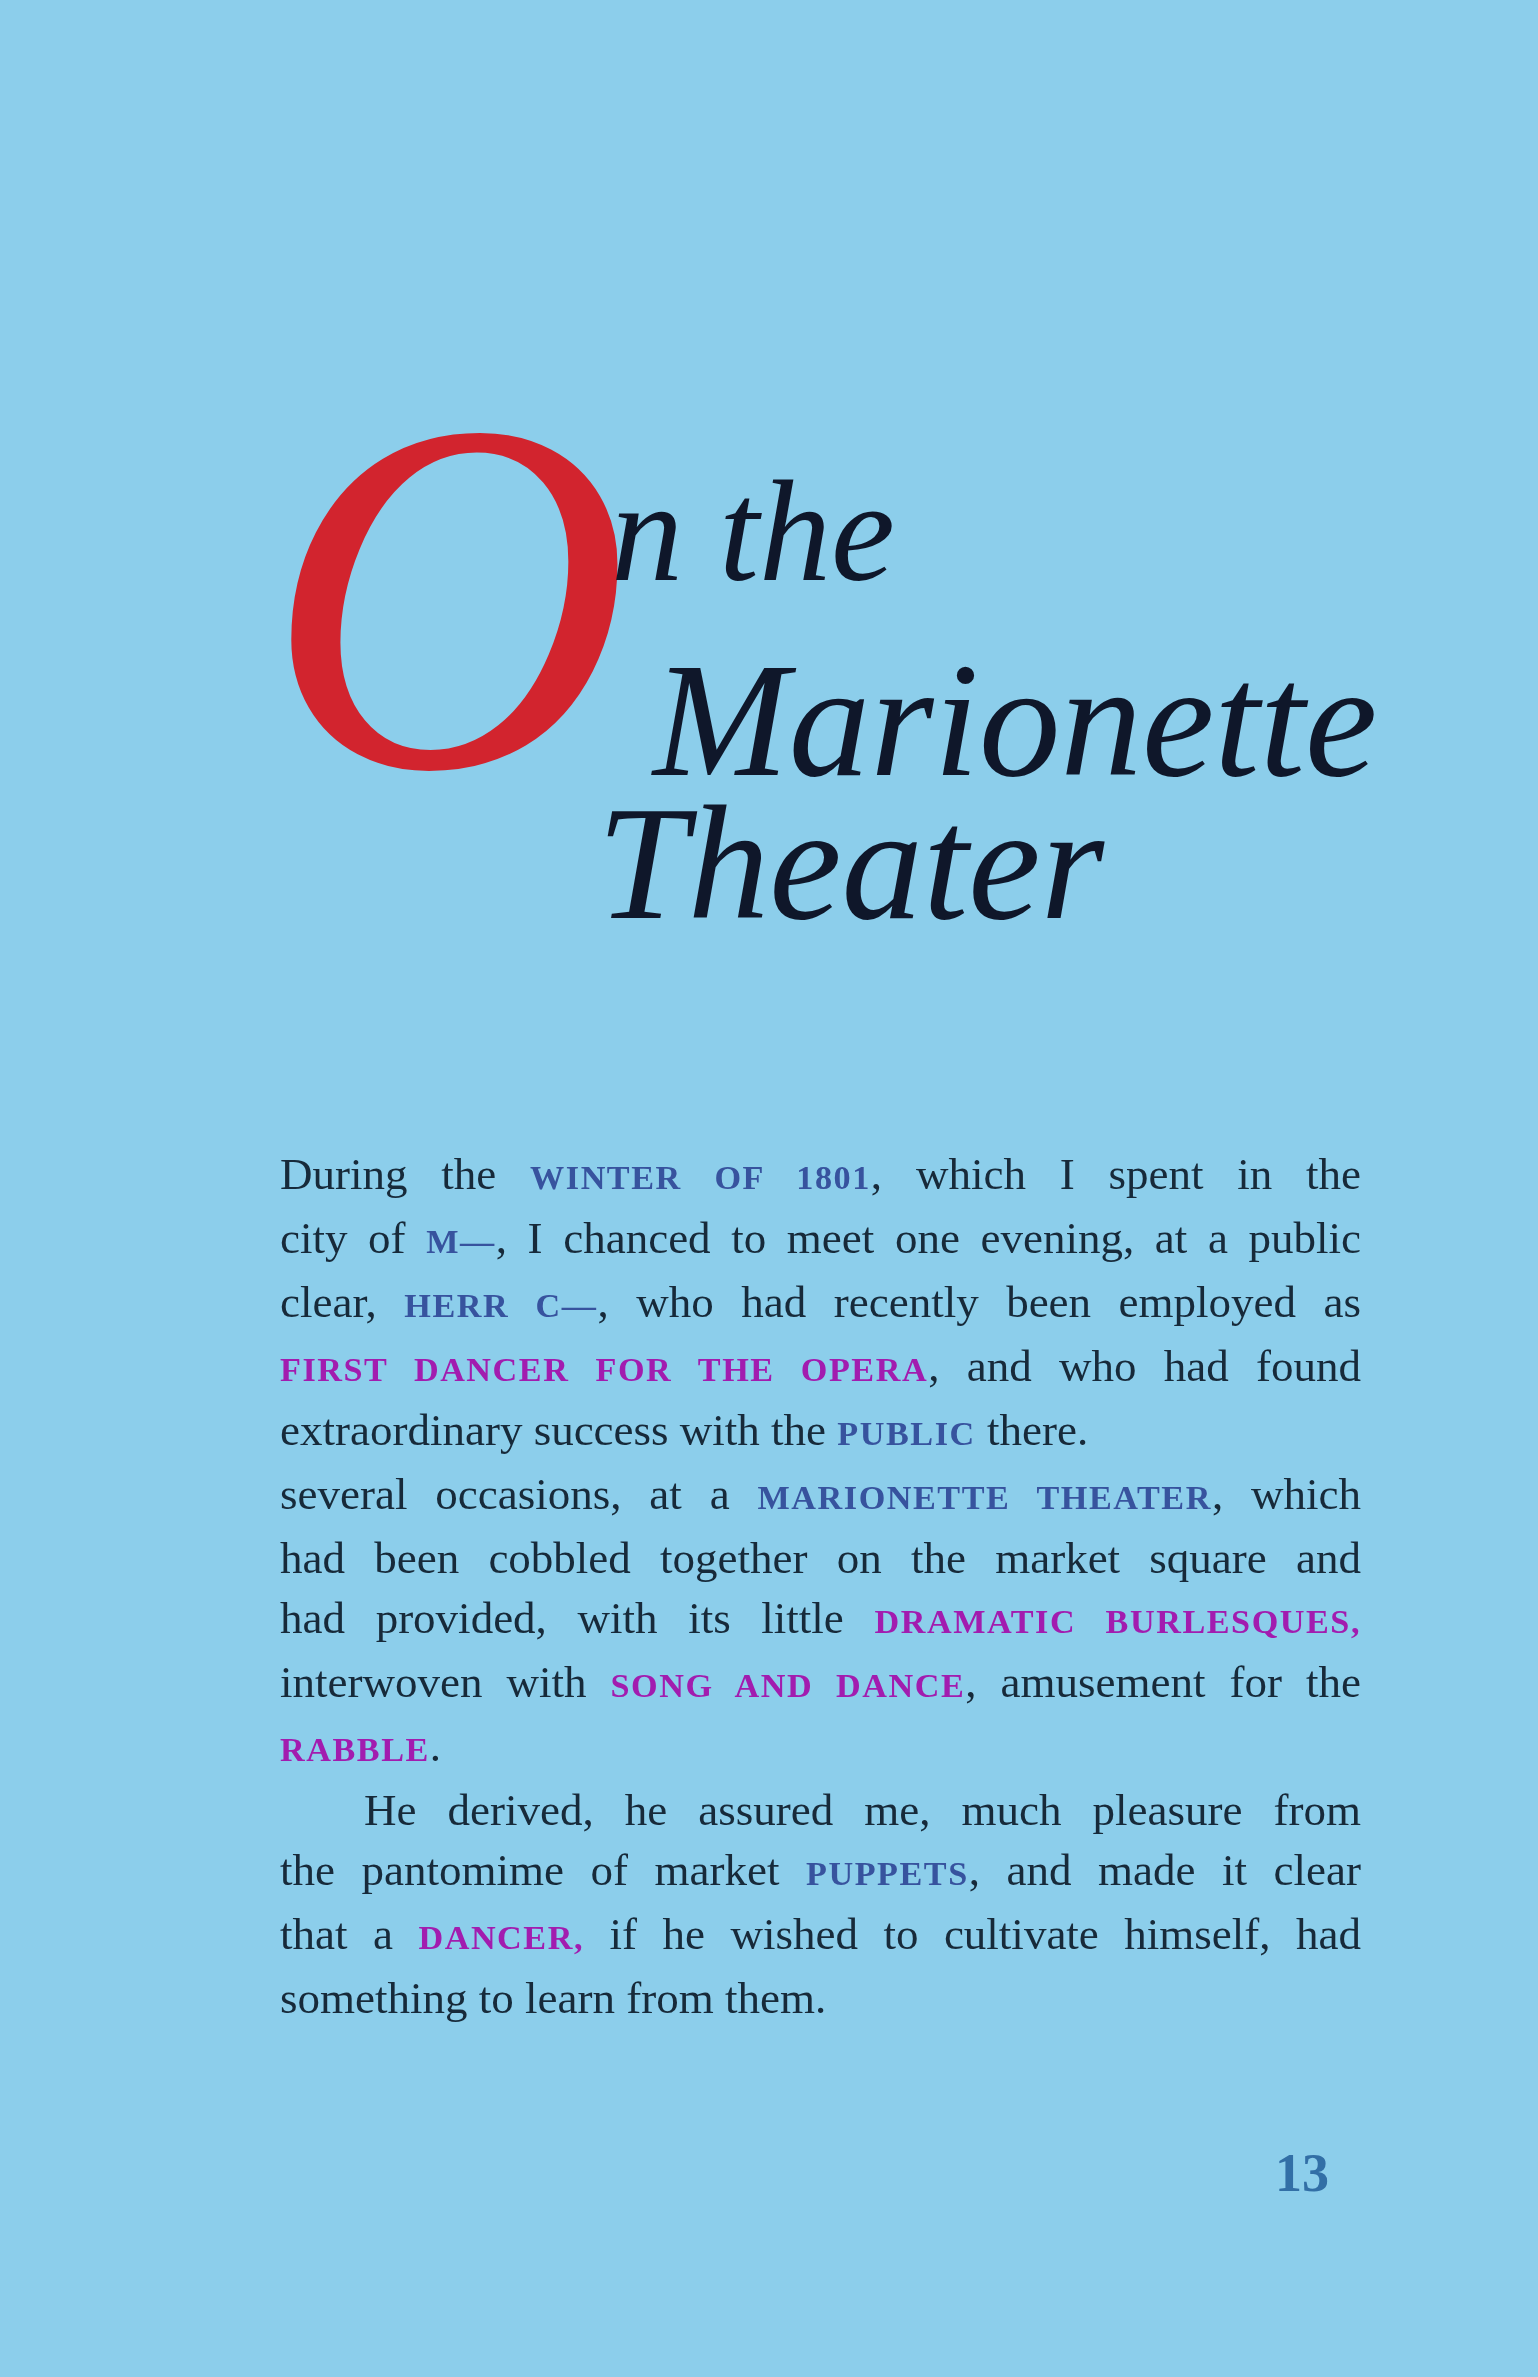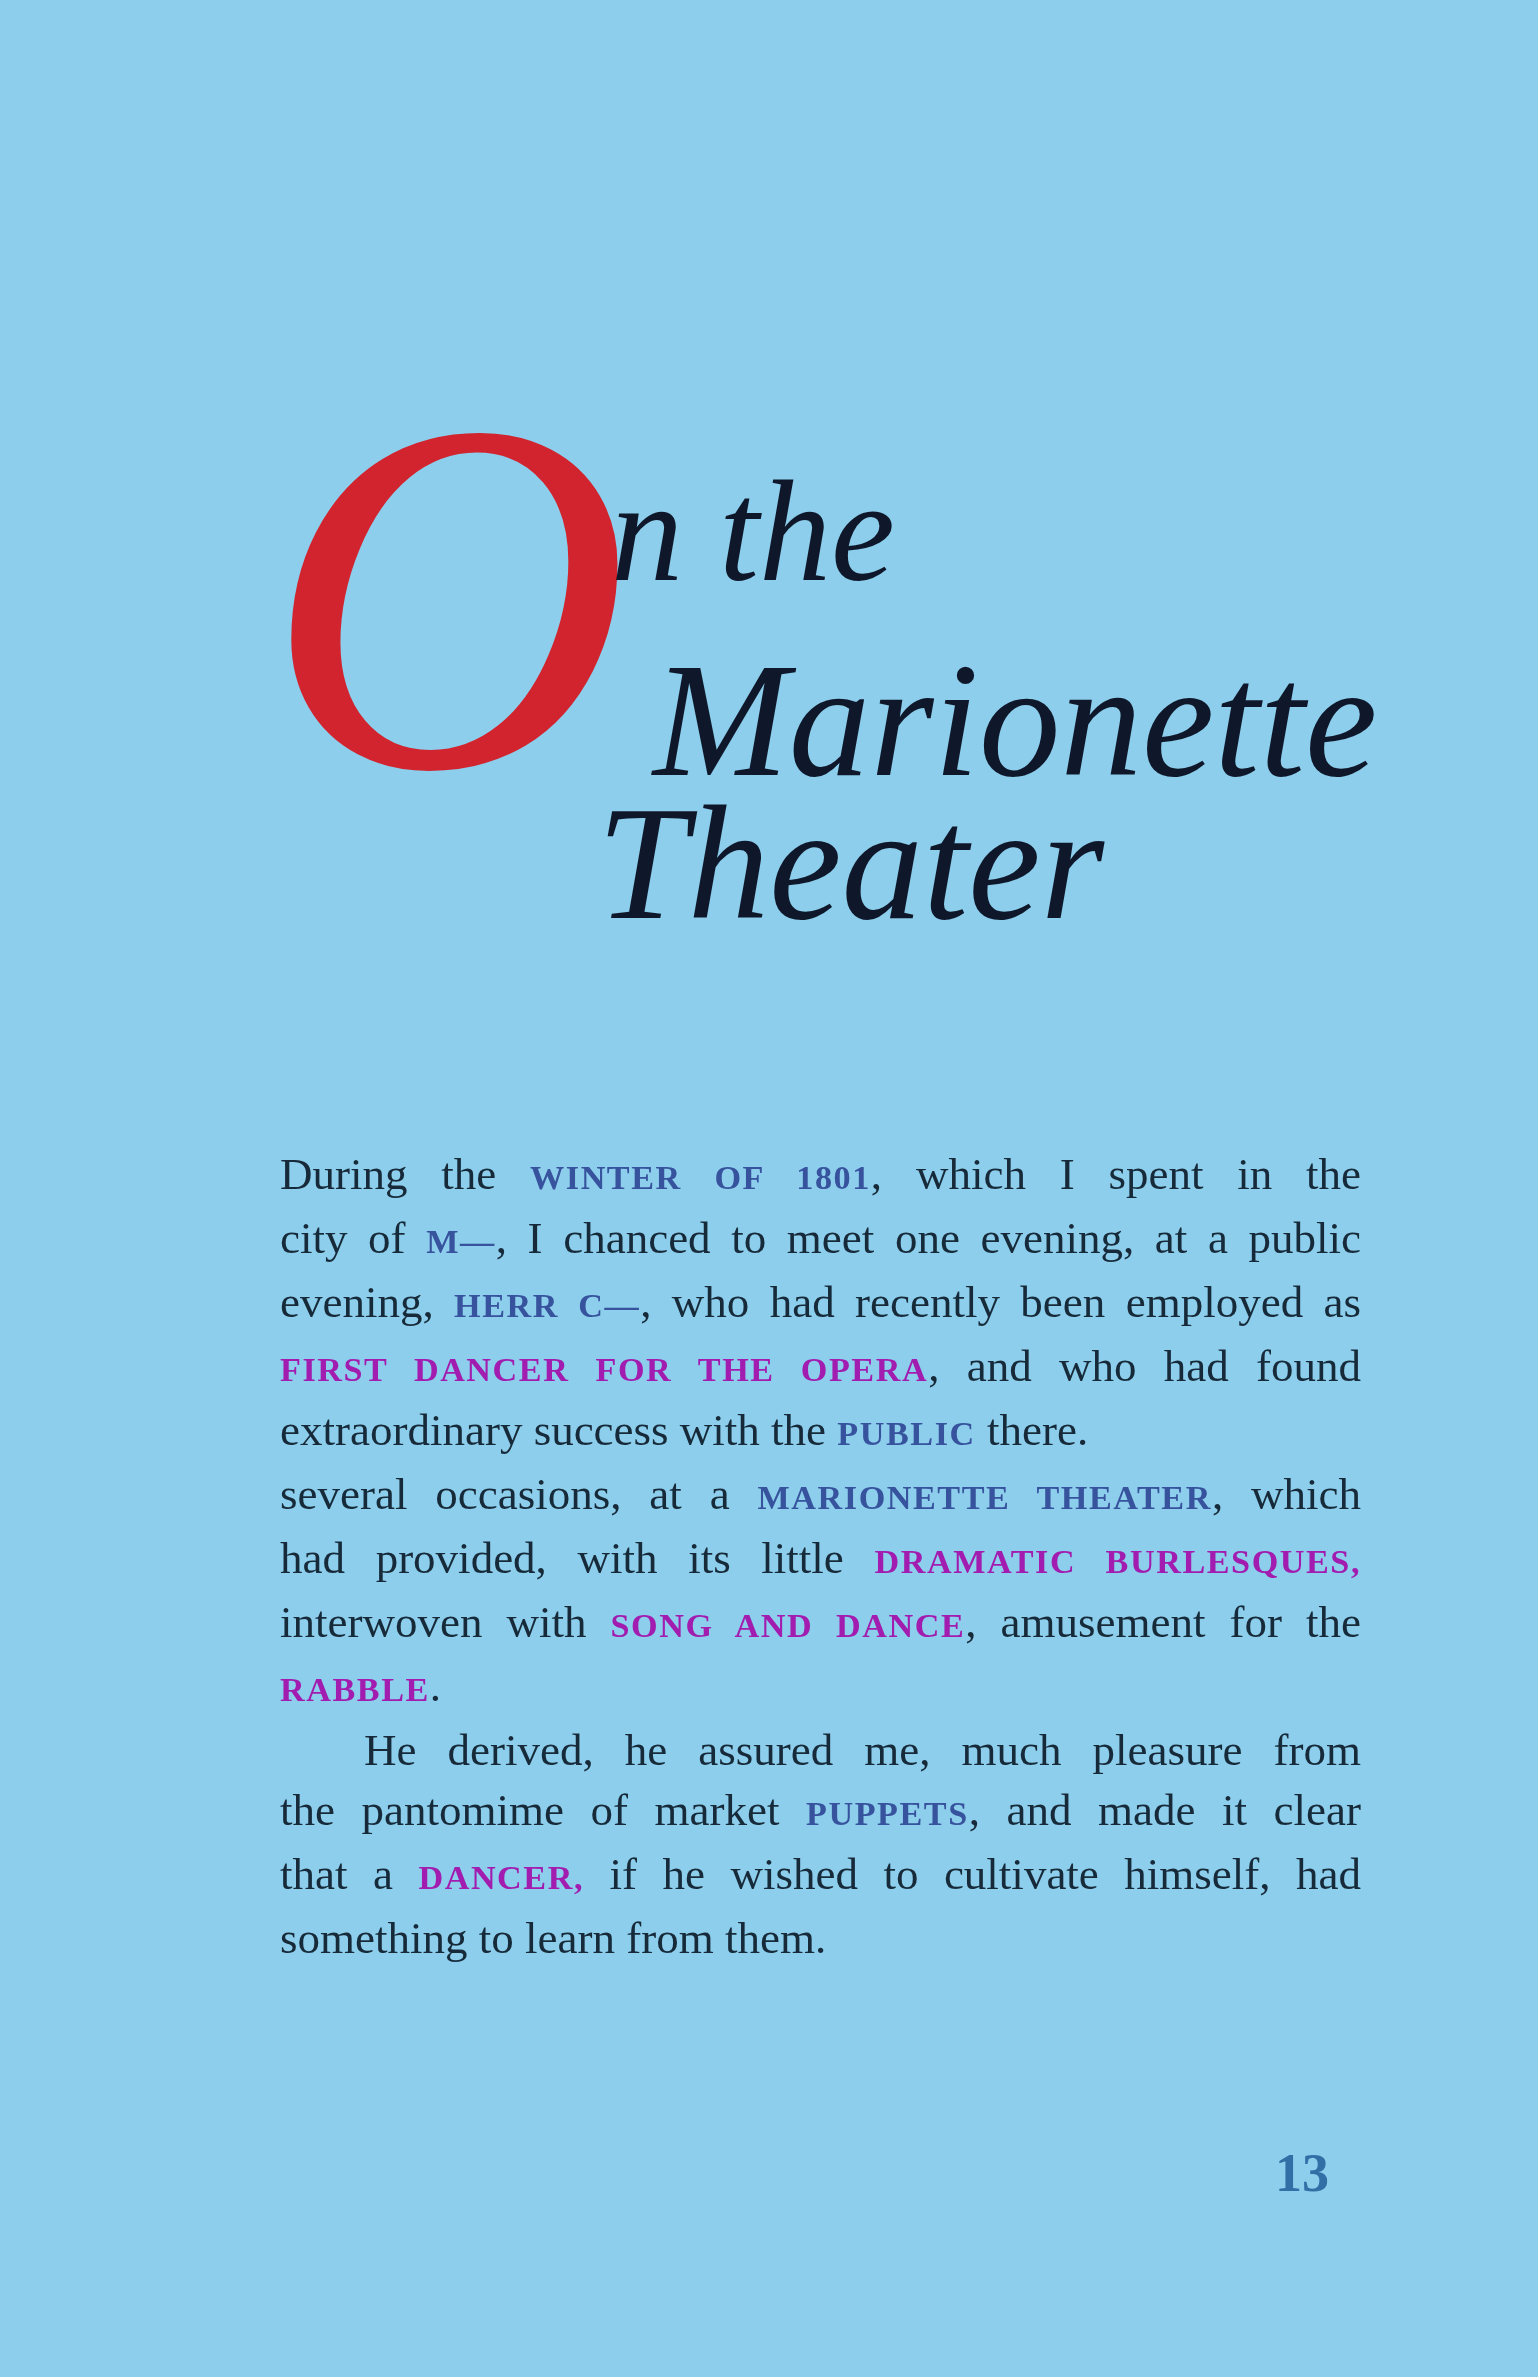--- a/index.html
+++ b/index.html
@@ -60,24 +60,25 @@
   <div class="title">
     <span class="title-initial">O</span>
     <span class="title-line title-line1">n the</span>
     <span class="title-line title-line2">Marionette</span>
     <span class="title-line title-line3">Theater</span>
   </div>
 
   <div class="body-block">
       <div class="line"><span class="run-navy">During the </span><span class="run-blue sc">WINTER OF 1801</span><span class="run-navy">, which I spent in the</span></div>
       <div class="line"><span class="run-navy">city of </span><span class="run-blue sc">M—</span><span class="run-navy">, I chanced to meet one evening, at a public</span></div>
-      <div class="line"><span class="run-navy">evening, </span><span class="run-blue sc">HERR C—</span><span class="run-navy">, who had recently been employed as</span></div>
+      <div class="line"><span class="run-navy">clear, </span><span class="run-blue sc">HERR C—</span><span class="run-navy">, who had recently been employed as</span></div>
       <div class="line"><span class="run-red sc">FIRST DANCER FOR THE OPERA</span><span class="run-navy">, and who had found</span></div>
       <div class="line last"><span class="run-navy">extraordinary success with the </span><span class="run-blue sc">PUBLIC</span><span class="run-navy"> there.</span></div>
       <div class="line"><span class="run-navy">several occasions, at a </span><span class="run-blue sc">MARIONETTE THEATER</span><span class="run-navy">, which</span></div>
+      <div class="line"><span class="run-navy">had been cobbled together on the market square and</span></div>
       <div class="line"><span class="run-navy">had provided, with its little </span><span class="run-red sc">DRAMATIC BURLESQUES,</span></div>
       <div class="line"><span class="run-navy">interwoven with </span><span class="run-red sc">SONG AND DANCE</span><span class="run-navy">, amusement for the</span></div>
       <div class="line last"><span class="run-red sc">RABBLE</span><span class="run-navy">.</span></div>
       <div class="line indent"><span class="run-navy">He derived, he assured me, much pleasure from</span></div>
       <div class="line"><span class="run-navy">the pantomime of market </span><span class="run-blue sc">PUPPETS</span><span class="run-navy">, and made it clear</span></div>
       <div class="line"><span class="run-navy">that a </span><span class="run-red sc">DANCER,</span><span class="run-navy"> if he wished to cultivate himself, had</span></div>
       <div class="line last"><span class="run-navy">something to learn from them.</span></div>
     </div>
 
   <div class="page-number">13</div>

